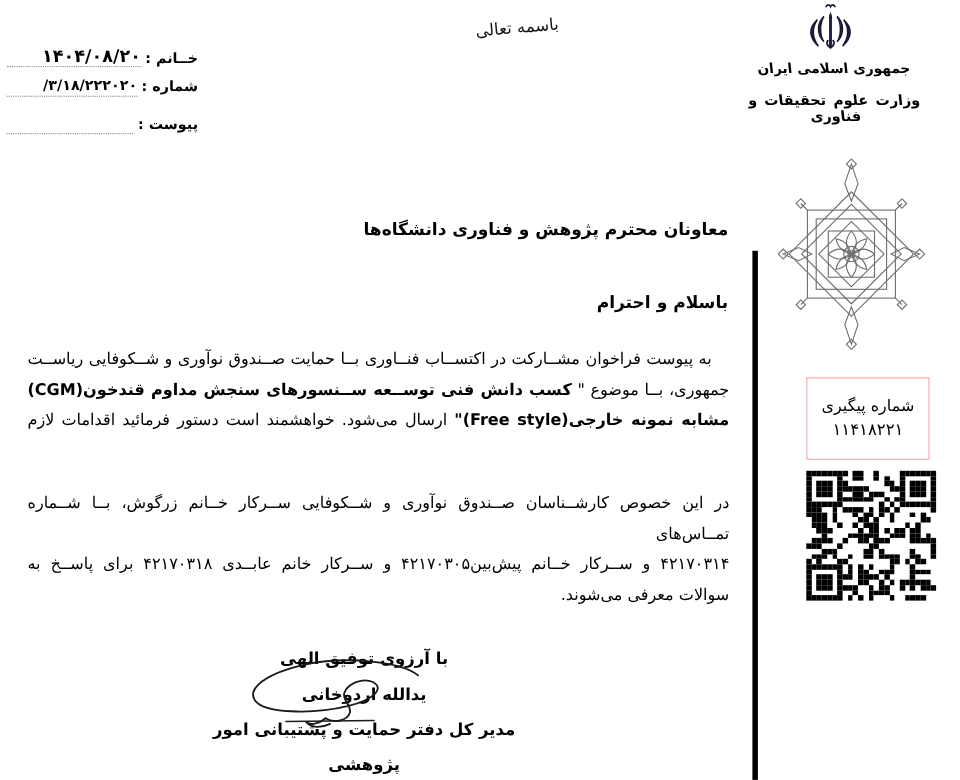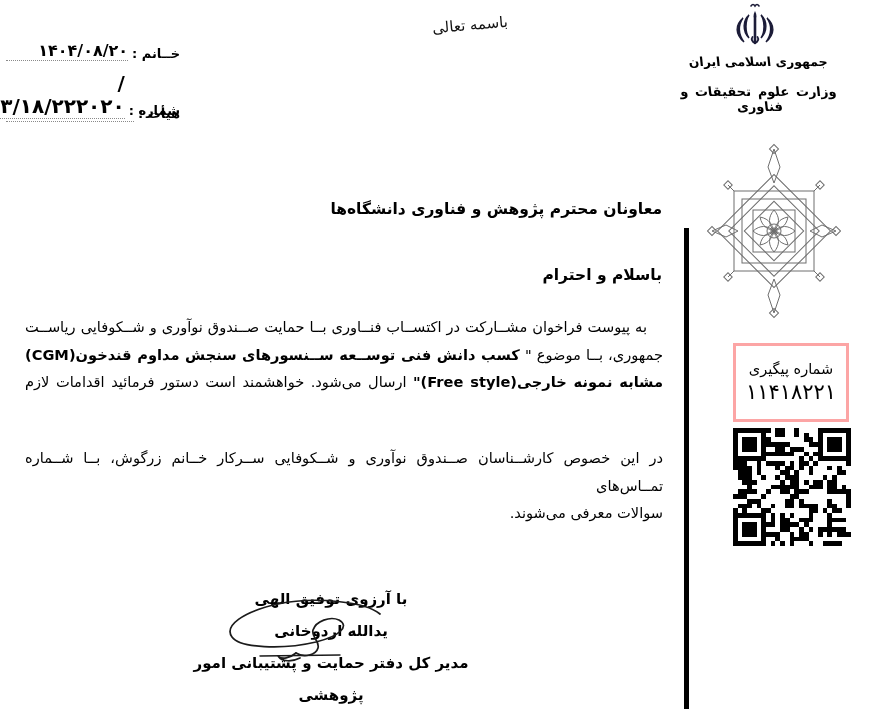--- a/index.html
+++ b/index.html
@@ -11,43 +11,43 @@
   
   .hrow { position:absolute; left:6px; width:174px; display:flex; direction:rtl;
           align-items:flex-end; gap:4px; }
   .hrow-date { top:42px; }
   .hrow-num  { top:72px; }
   .hrow-att  { top:106px; }
   .hlabel { font-weight:bold; font-size:13px; white-space:nowrap; line-height:1.2; }
   .hvalue { direction:ltr; font-weight:bold; border-bottom:1px dotted #8a8a8a;
             flex:1; text-align:right; line-height:1.15; letter-spacing:.5px; }
   .hvalue-date { font-size:16px; }
-  .hvalue-num  { font-size:20px; }
+  .hvalue-num  { font-size:13px; }
   .dotline { flex:1; border-bottom:1px dotted #8a8a8a; height:13px; }
 
   
   .besm { position:absolute; left:424px; top:16px; width:92px; text-align:center;
           font-size:15px; direction:rtl; transform:rotate(-5deg); color:#111; }
 
   
   .emblem { position:absolute; left:731px; top:2px; width:48px; height:48px; }
   .gov1 { position:absolute; left:684px; top:54px; width:148px; text-align:center;
           direction:rtl; font-size:12.5px; font-weight:bold; transform:skewX(6deg); }
   .gov2 { position:absolute; left:674px; top:84px; width:170px; text-align:center;
           direction:rtl; font-size:13px; font-weight:bold; word-spacing:2px; transform:skewX(6deg); }
 
   
   .ornament { position:absolute; left:707px; top:143px; }
   .vbar { position:absolute; left:684px; top:228px; width:5px; height:481px; background:#000; }
 
   .trackbox { position:absolute; left:733px; top:343px; width:110px; height:73px;
-              border:3px solid #fca5a5; direction:rtl; display:flex; flex-direction:column;
+              border:1px solid #fca5a5; direction:rtl; display:flex; flex-direction:column;
               justify-content:center; align-items:center; gap:5px; }
   .tracklabel { font-size:14.5px; line-height:1; white-space:nowrap; }
-  .tracknum { font-size:21px; letter-spacing:3px; line-height:1; direction:ltr; }
+  .tracknum { font-size:15px; letter-spacing:3px; line-height:1; direction:ltr; }
 
   .qr { position:absolute; left:733px; top:428px; width:118px; height:118px;
         display:grid; grid-template-columns:repeat(25,1fr); grid-template-rows:repeat(25,1fr); }
   .qr .on { background:#000; }
 
   
   .recipient { position:absolute; right:211px; top:200px; direction:rtl;
                font-weight:bold; font-size:15.5px; white-space:nowrap; }
   .salutation { position:absolute; right:211px; top:266px; direction:rtl;
                 font-weight:bold; font-size:15.5px; white-space:nowrap; }
@@ -72,21 +72,21 @@
 
   <div class="hrow hrow-date">
     <span class="hlabel">خــانم :</span>
     <span class="hvalue hvalue-date">۱۴۰۴/۰۸/۲۰</span>
   </div>
   <div class="hrow hrow-num">
     <span class="hlabel">شماره :</span>
     <span class="hvalue hvalue-num">/۳/۱۸/۲۲۲۰۲۰</span>
   </div>
   <div class="hrow hrow-att">
-    <span class="hlabel">هیأت :</span>
+    <span class="hlabel">پیوست :</span>
     <span class="dotline"></span>
   </div>
 
   <div class="besm">باسمه تعالی</div>
 
   <svg class="emblem" viewBox="0 0 48 48" fill="none" stroke="#1c1c38" stroke-linecap="round">
     <path d="M20 4 q2 -3 4 0 q2 -3 4 0" stroke-width="1.6"></path>
     <path d="M24 9 C26 13 26 16 24 19 C22 16 22 13 24 9 Z" fill="#1c1c38" stroke="none"></path>
     <path d="M24 17 L24 41" stroke-width="2.6"></path>
     <path d="M24 41 C21 40 20 37 21.5 35" stroke-width="1.8"></path>
@@ -772,20 +772,21 @@
   <div class="salutation">باسلام و احترام</div>
 
   <div class="para para1">
     <div class="jline indent">به پیوست فراخوان مشــارکت در اکتســاب فنــاوری بــا حمایت صــندوق نوآوری و شــکوفایی ریاســت</div>
     <div class="jline"><span>جمهوری، بــا موضوع " </span><b>کسب دانش فنی توســعه ســنسورهای سنجش مداوم قندخون(CGM)</b></div>
     <div class="jline"><b>مشابه نمونه خارجی(Free style)"</b><span> ارسال می‌شود. خواهشمند است دستور فرمائید اقدامات لازم</span></div>
   </div>
 
   <div class="para para2">
     <div class="jline">در این خصوص کارشــناسان صــندوق نوآوری و شــکوفایی ســرکار خــانم زرگوش، بــا شــماره تمــاس‌های</div>
+    <div class="jline">۴۲۱۷۰۳۱۴ و ســرکار خــانم پیش‌بین۴۲۱۷۰۳۰۵ و ســرکار خانم عابــدی ۴۲۱۷۰۳۱۸ برای پاســخ به</div>
     <div class="jline-last">سوالات معرفی می‌شوند.</div>
   </div>
 
   <div class="sigblock">
     <div>با آرزوی توفیق الهی</div>
     <div>یدالله اردوخانی</div>
     <div>مدیر کل دفتر حمایت و پشتیبانی امور پژوهشی</div>
   </div>
   <svg class="sigscribble" width="175" height="80" viewBox="0 0 175 80" fill="none" stroke="#1b1b1b" stroke-width="1.7" stroke-linecap="round">
     <path d="M160 22 C146 10 96 4 58 12 C22 20 4 34 12 45 C20 56 62 58 96 50 C120 44 130 34 119 28 C110 24 96 29 93 38 C91 45 100 49 98 56 C96 63 84 66 76 61"></path>

